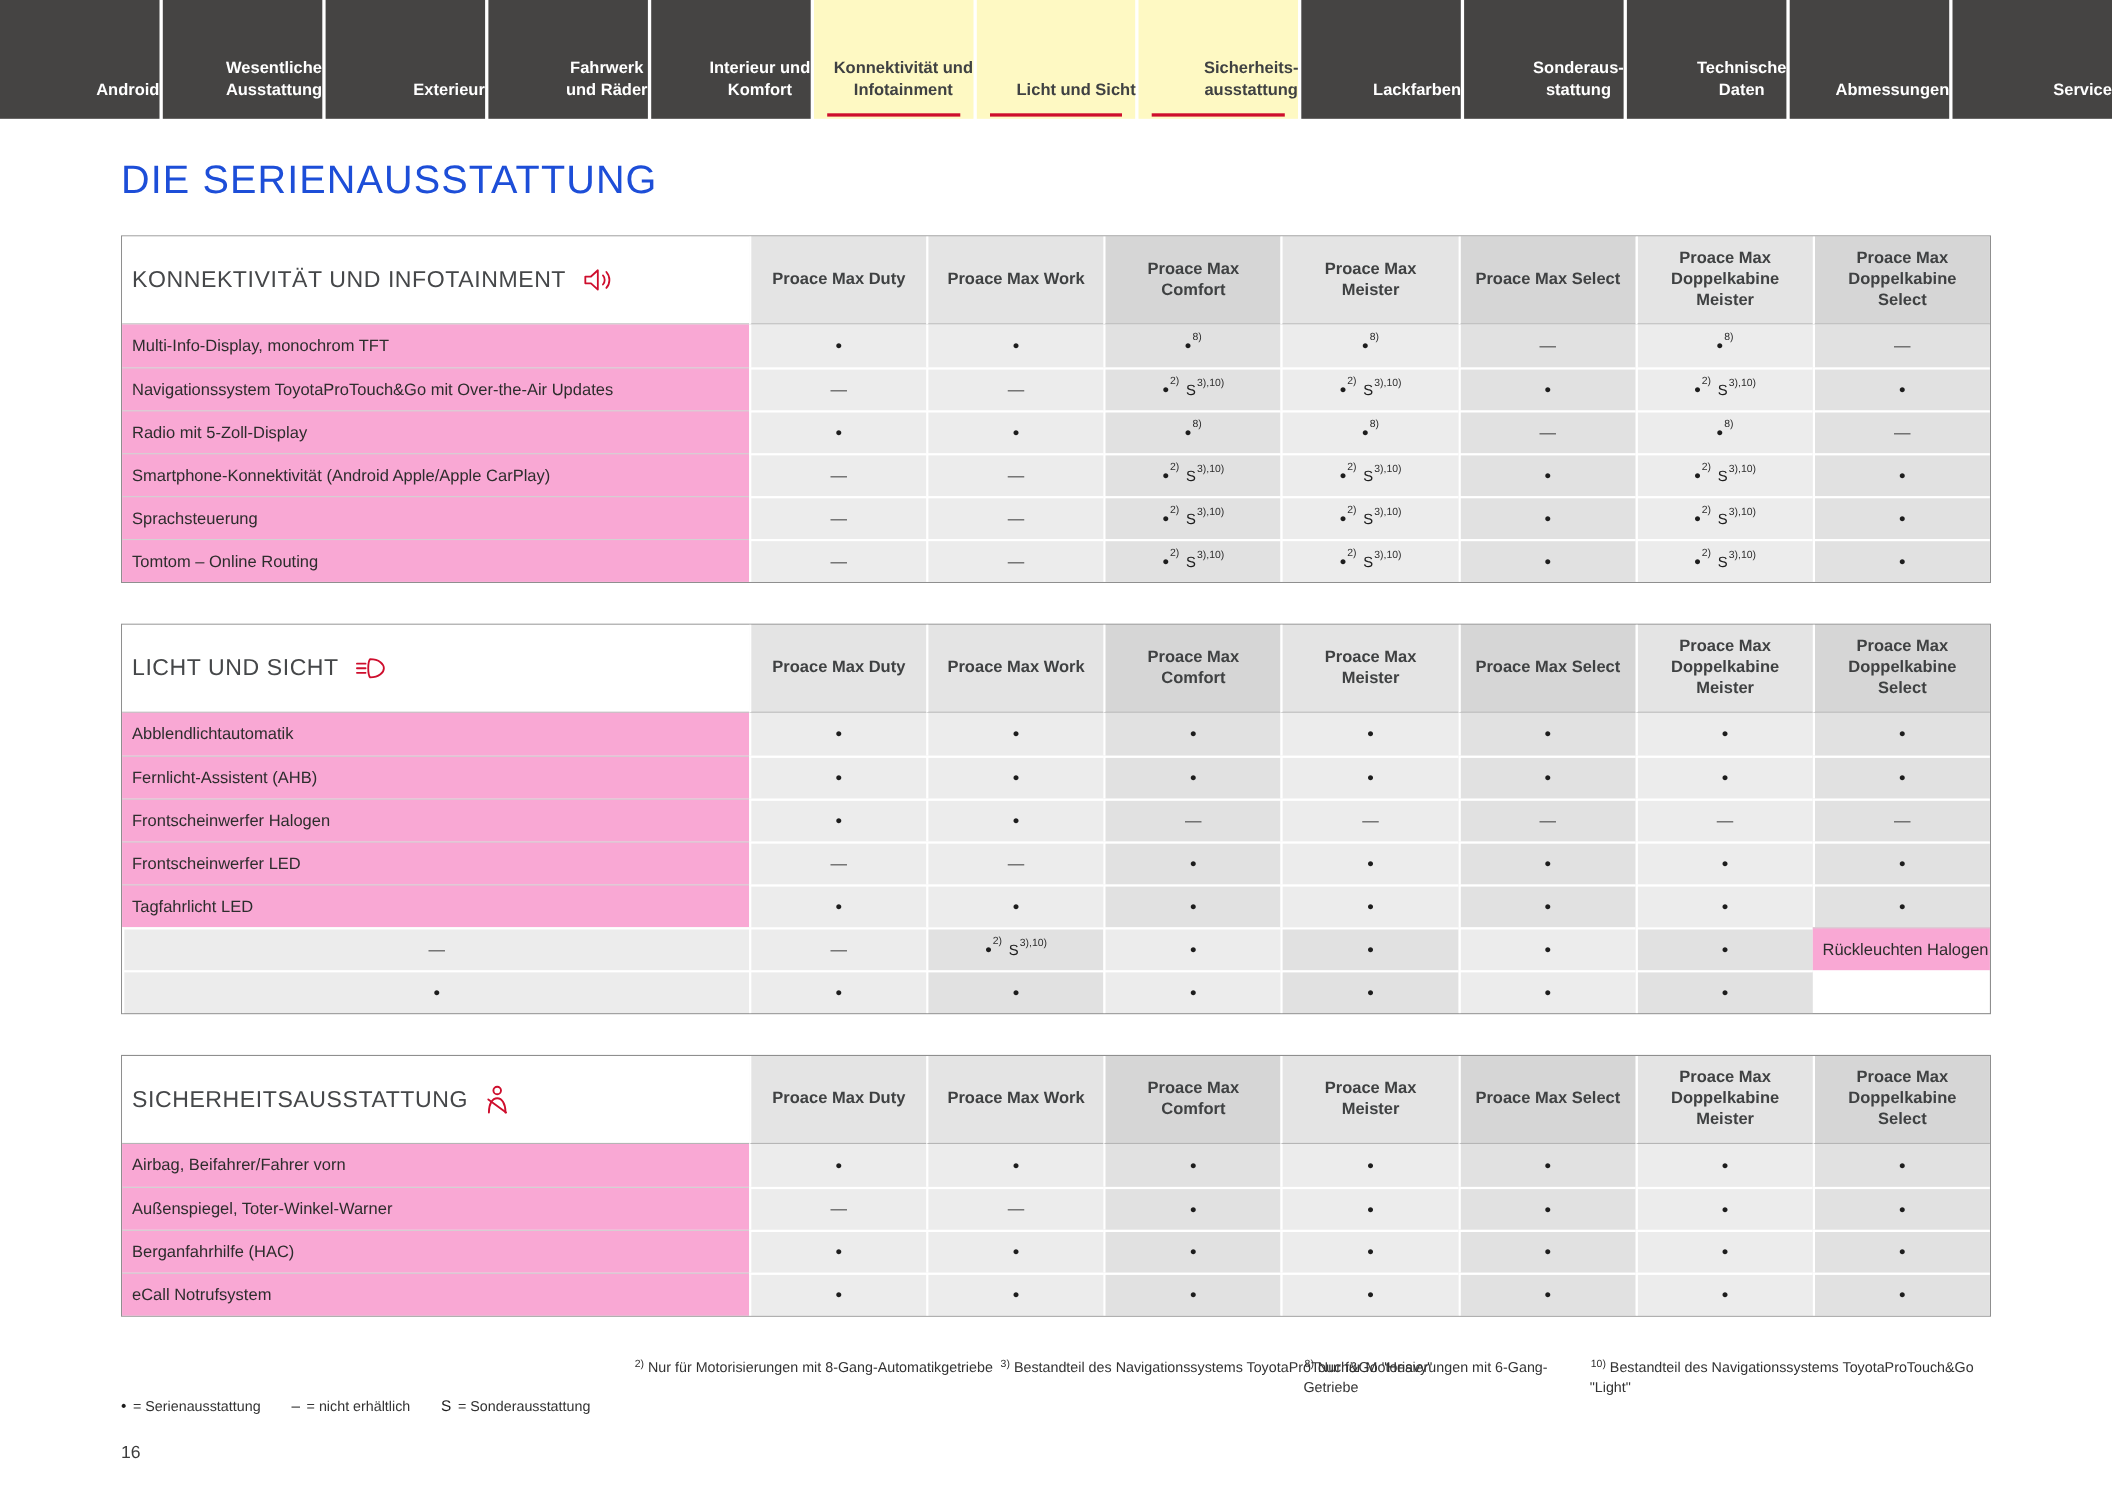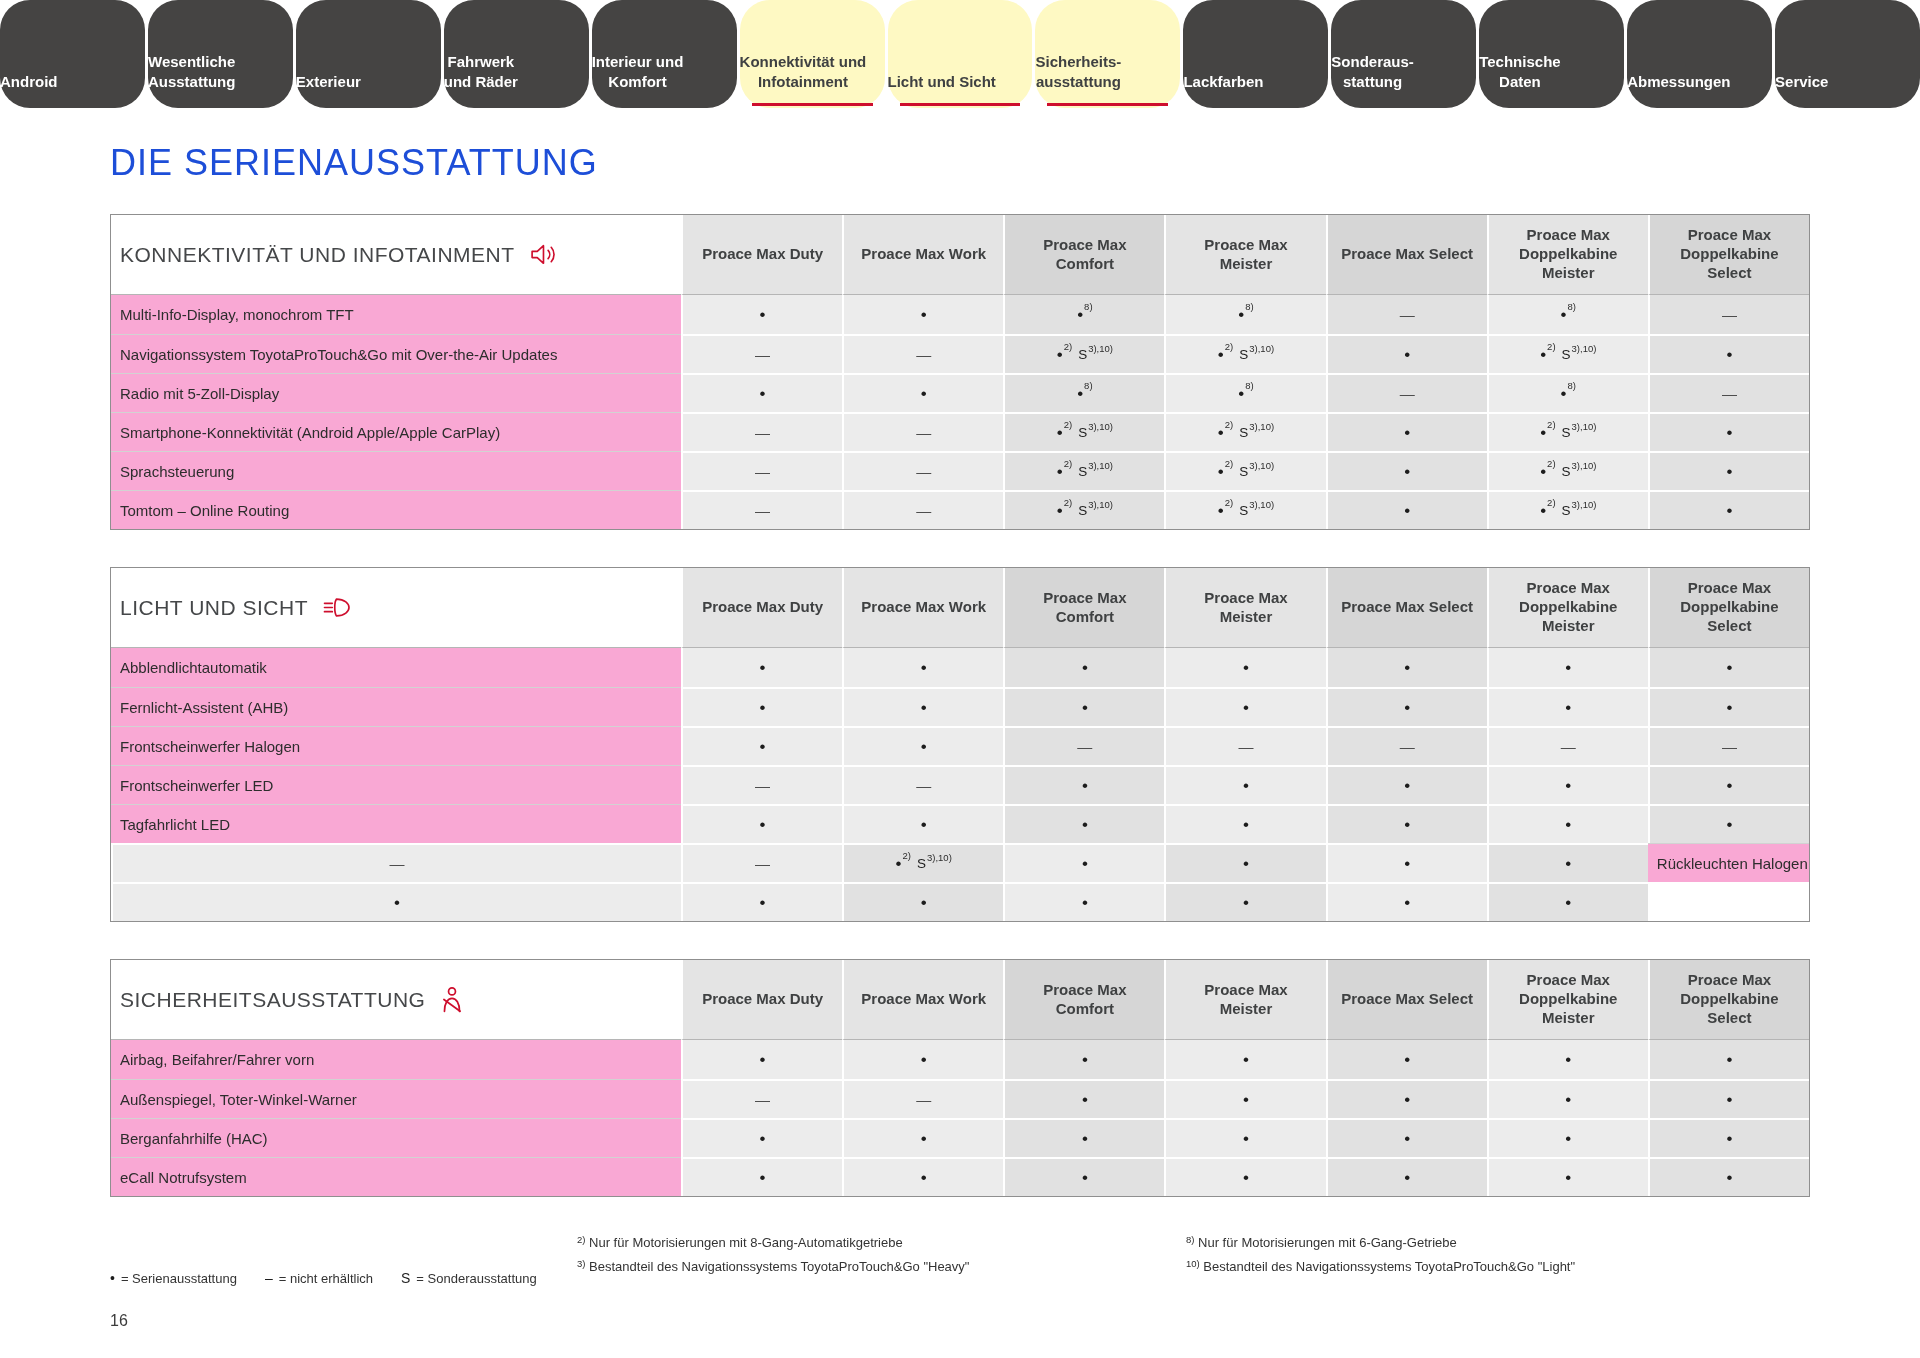--- a/index.html
+++ b/index.html
@@ -15,25 +15,25 @@
     overflow:hidden;
     position:relative;
   }
 
   
   .top-nav{display:flex;gap:3px;height:108px;background:#fff;}
   .tab{
     flex:1 1 0;
     background:var(--tab-bg);
     color:#fff;
-    display:flex;align-items:flex-end;justify-content:flex-start;
+    display:flex;align-items:flex-end;justify-content:flex-end;
     padding-bottom:17px;
     position:relative;
     font-size:15px;font-weight:700;line-height:1.3;
-    text-align:center;cursor:pointer;border-radius:30px;
+    text-align:center;cursor:pointer;
   }
   .tab .tab-label{white-space:pre-line;}
   .tab.active{background:#fef9c3;color:#3f4142;}
   .tab-underline{
     position:absolute;left:12px;right:12px;bottom:2px;height:3px;
     background:var(--accent);
   }
 
   
   .content{margin:0 110px;position:relative;}
@@ -88,21 +88,21 @@
   .sym-s{font-size:13.5px;color:#1d1d1d;line-height:1;}
   .cell-part sup,.fn-sup{
     font-size:9.5px;line-height:1;position:relative;top:-4px;margin-left:1px;color:#2d2d2d;
   }
 
   
   .footnotes{position:relative;height:58px;margin-top:14px;font-size:13px;color:#333;}
   .legend{position:absolute;left:0;bottom:6px;display:flex;gap:28px;align-items:baseline;}
   .legend-item{display:inline-flex;gap:6px;align-items:baseline;}
   .legend-sym{font-size:14px;color:#1d1d1d;}
-  .fn-col{position:absolute;top:0;display:flex;flex-direction:column;gap:6px;}
+  .fn-col{position:absolute;top:0;display:flex;flex-direction:row;gap:6px;}
   .fn-col-mid{left:466px;}
   .fn-col-right{left:1075px;}
   .fn-line{line-height:1.35;}
 
   .page-number{font-size:16px;color:#3c3c3c;margin-top:20px;}
 </style>
 </head>
 <body>
 
 <nav class="top-nav">

